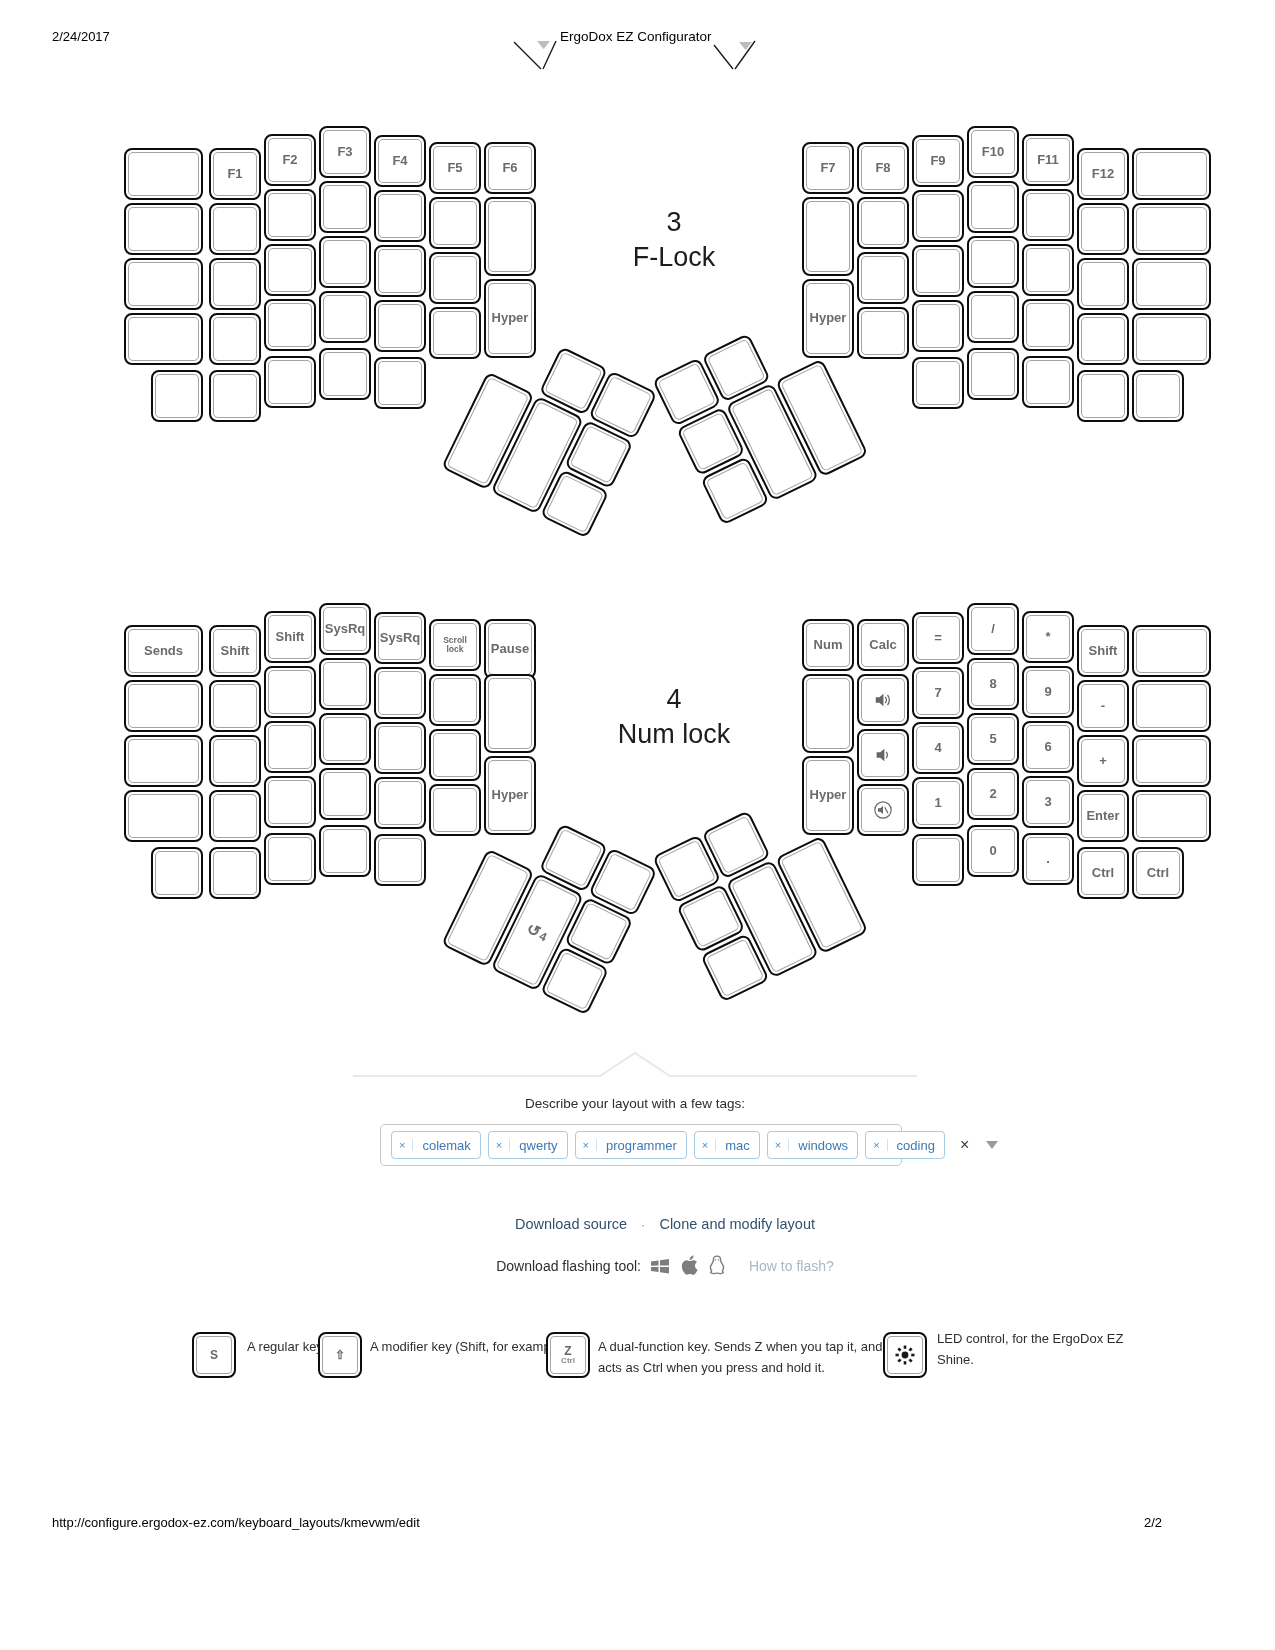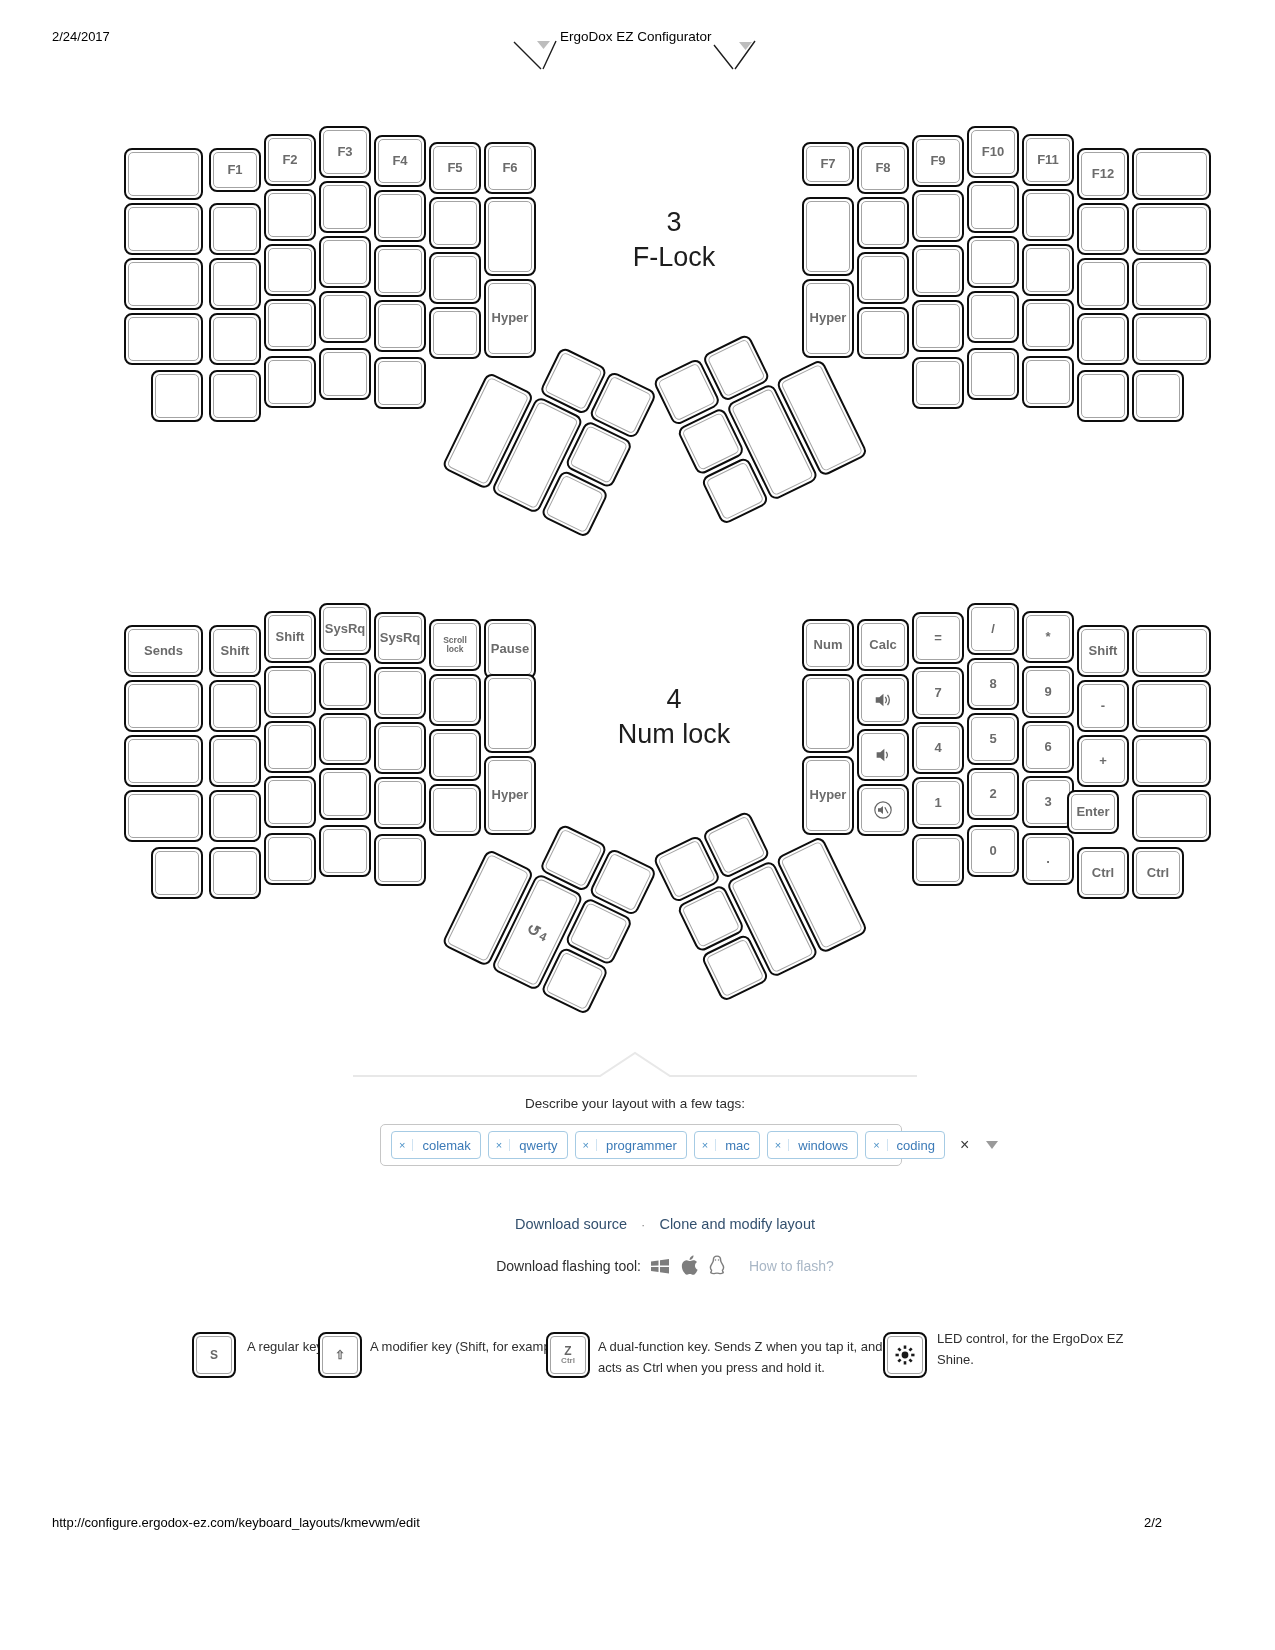--- a/index.html
+++ b/index.html
@@ -89,21 +89,21 @@
 <svg class="deco" style="left:706px;top:40px" width="60" height="32" viewBox="0 0 60 32">
   <path d="M8,5 L27,29 M49,1 L29,29" stroke="#1d1d1d" stroke-width="1.4" fill="none"></path>
   <path d="M33,2 l13,0 l-6.5,8 z" fill="#bdbdbd"></path>
 </svg>
 
 <div class="layer-block" id="layer-0" style="top:126px">
   <div class="kb-half half-left">
       <div class="key" style="left: 0px; top: 22px; width: 79px; height: 52px;">
         <div class="in"></div>
       </div>
-      <div class="key" style="left: 85px; top: 22px; width: 52px; height: 44px;">
+      <div class="key" style="left: 85px; top: 22px; width: 52px; height: 52px;">
         <div class="in">F1</div>
       </div>
       <div class="key" style="left: 140px; top: 8px; width: 52px; height: 52px;">
         <div class="in">F2</div>
       </div>
       <div class="key" style="left: 195px; top: 0px; width: 52px; height: 52px;">
         <div class="in">F3</div>
       </div>
       <div class="key" style="left: 250px; top: 9px; width: 52px; height: 52px;">
         <div class="in">F4</div>
@@ -184,21 +184,21 @@
         <div class="in"></div>
       </div>
       <div class="key" style="left: 195px; top: 222px; width: 52px; height: 52px;">
         <div class="in"></div>
       </div>
       <div class="key" style="left: 250px; top: 231px; width: 52px; height: 52px;">
         <div class="in"></div>
       </div>
     </div>
   <div class="kb-half half-right">
-      <div class="key" style="left: 0px; top: 16px; width: 52px; height: 44px;">
+      <div class="key" style="left: 0px; top: 16px; width: 52px; height: 52px;">
         <div class="in">F7</div>
       </div>
       <div class="key" style="left: 55px; top: 16px; width: 52px; height: 52px;">
         <div class="in">F8</div>
       </div>
       <div class="key" style="left: 110px; top: 9px; width: 52px; height: 52px;">
         <div class="in">F9</div>
       </div>
       <div class="key" style="left: 165px; top: 0px; width: 52px; height: 52px;">
         <div class="in">F10</div>
@@ -512,21 +512,21 @@
       </div>
       <div class="key" style="left: 110px; top: 174px; width: 52px; height: 52px;">
         <div class="in">1</div>
       </div>
       <div class="key" style="left: 165px; top: 165px; width: 52px; height: 52px;">
         <div class="in">2</div>
       </div>
       <div class="key" style="left: 220px; top: 173px; width: 52px; height: 52px;">
         <div class="in">3</div>
       </div>
-      <div class="key" style="left: 265px; top: 187px; width: 52px; height: 44px;">
+      <div class="key" style="left: 275px; top: 187px; width: 52px; height: 52px;">
         <div class="in">Enter</div>
       </div>
       <div class="key" style="left: 330px; top: 187px; width: 79px; height: 52px;">
         <div class="in"></div>
       </div>
       <div class="key" style="left: 0px; top: 71px; width: 52px; height: 79px;">
         <div class="in"></div>
       </div>
       <div class="key" style="left: 0px; top: 153px; width: 52px; height: 79px;">
         <div class="in">Hyper</div>

